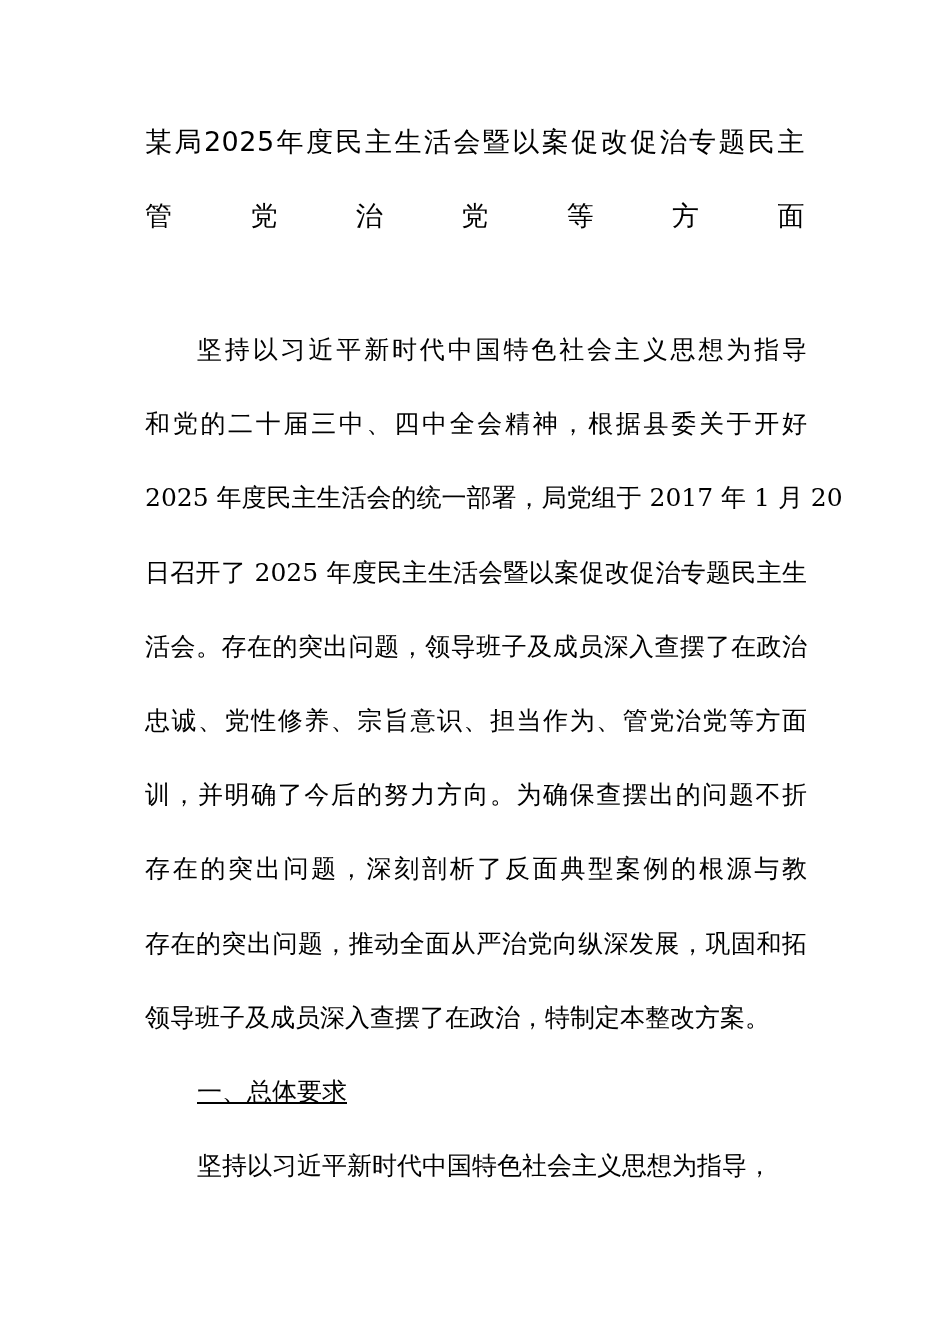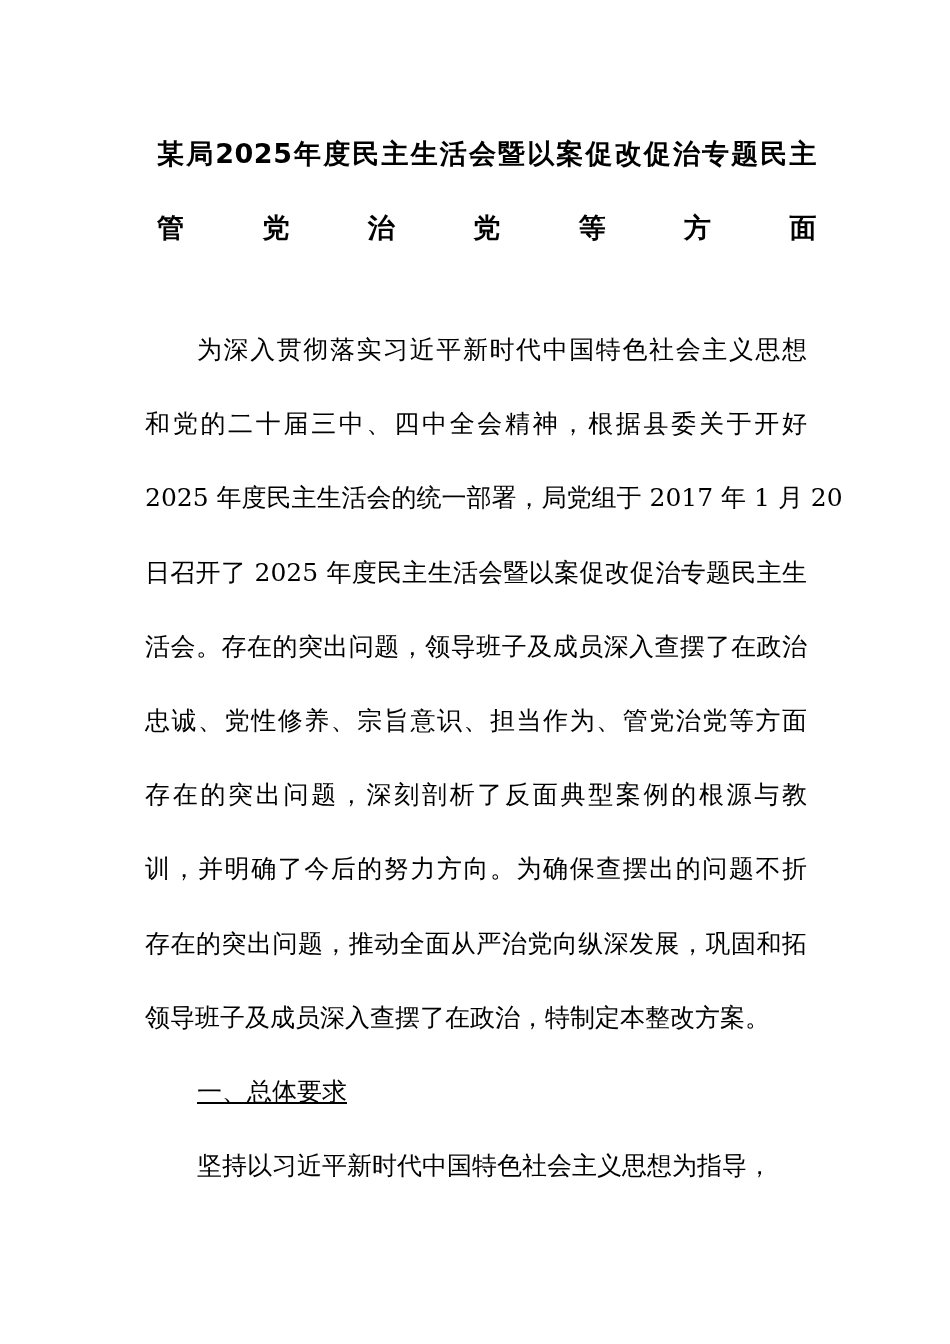--- a/index.html
+++ b/index.html
@@ -22,26 +22,26 @@
       width: 950px;
       height: 1344px;
       background: #ffffff;
     }
     .title {
       position: absolute;
       left: 145px;
       width: 660px;
       text-align: center;
       font-family: "DejaVu Sans", "Liberation Sans", sans-serif;
-      font-weight: bold;
+      font-weight: normal;
       font-size: 27px;
       line-height: 80px;
       letter-spacing: 0.5px;
       top: 102px;
-      margin: 12px;
+      margin: 0;
     }
     .title .line {
       display: block;
       white-space: nowrap;
     }
     .body-text {
       position: absolute;
       left: 145px;
       width: 662px;
       top: 313px;
@@ -72,28 +72,28 @@
 <div class="page">
 
   <h1 class="title">
     <span class="line">某局2025年度民主生活会暨以案促改促治专题民主</span>
     <span class="line">管党治党等方面</span>
   </h1>
 
   <div class="body-text">
 
     <div>
-      <span class="line indent">为深入贯彻落实习近平新时代中国特色社会主义思想</span>
+      <span class="line indent">坚持以习近平新时代中国特色社会主义思想为指导</span>
       <span class="line">和党的二十届三中、四中全会精神，根据县委关于开好</span>
       <span class="line">2025 年度民主生活会的统一部署，局党组于 2017 年 1 月 20</span>
       <span class="line">日召开了 2025 年度民主生活会暨以案促改促治专题民主生</span>
       <span class="line">活会。存在的突出问题，领导班子及成员深入查摆了在政治</span>
       <span class="line">忠诚、党性修养、宗旨意识、担当作为、管党治党等方面</span>
+      <span class="line">训，并明确了今后的努力方向。为确保查摆出的问题不折</span>
       <span class="line">存在的突出问题，深刻剖析了反面典型案例的根源与教</span>
-      <span class="line">训，并明确了今后的努力方向。为确保查摆出的问题不折</span>
       <span class="line">存在的突出问题，推动全面从严治党向纵深发展，巩固和拓</span>
       <span class="line last">领导班子及成员深入查摆了在政治，特制定本整改方案。</span>
     </div>
 
     <div>
       <span class="line indent heading">一、总体要求</span>
     </div>
 
     <div>
       <span class="line indent last">坚持以习近平新时代中国特色社会主义思想为指导，</span>

